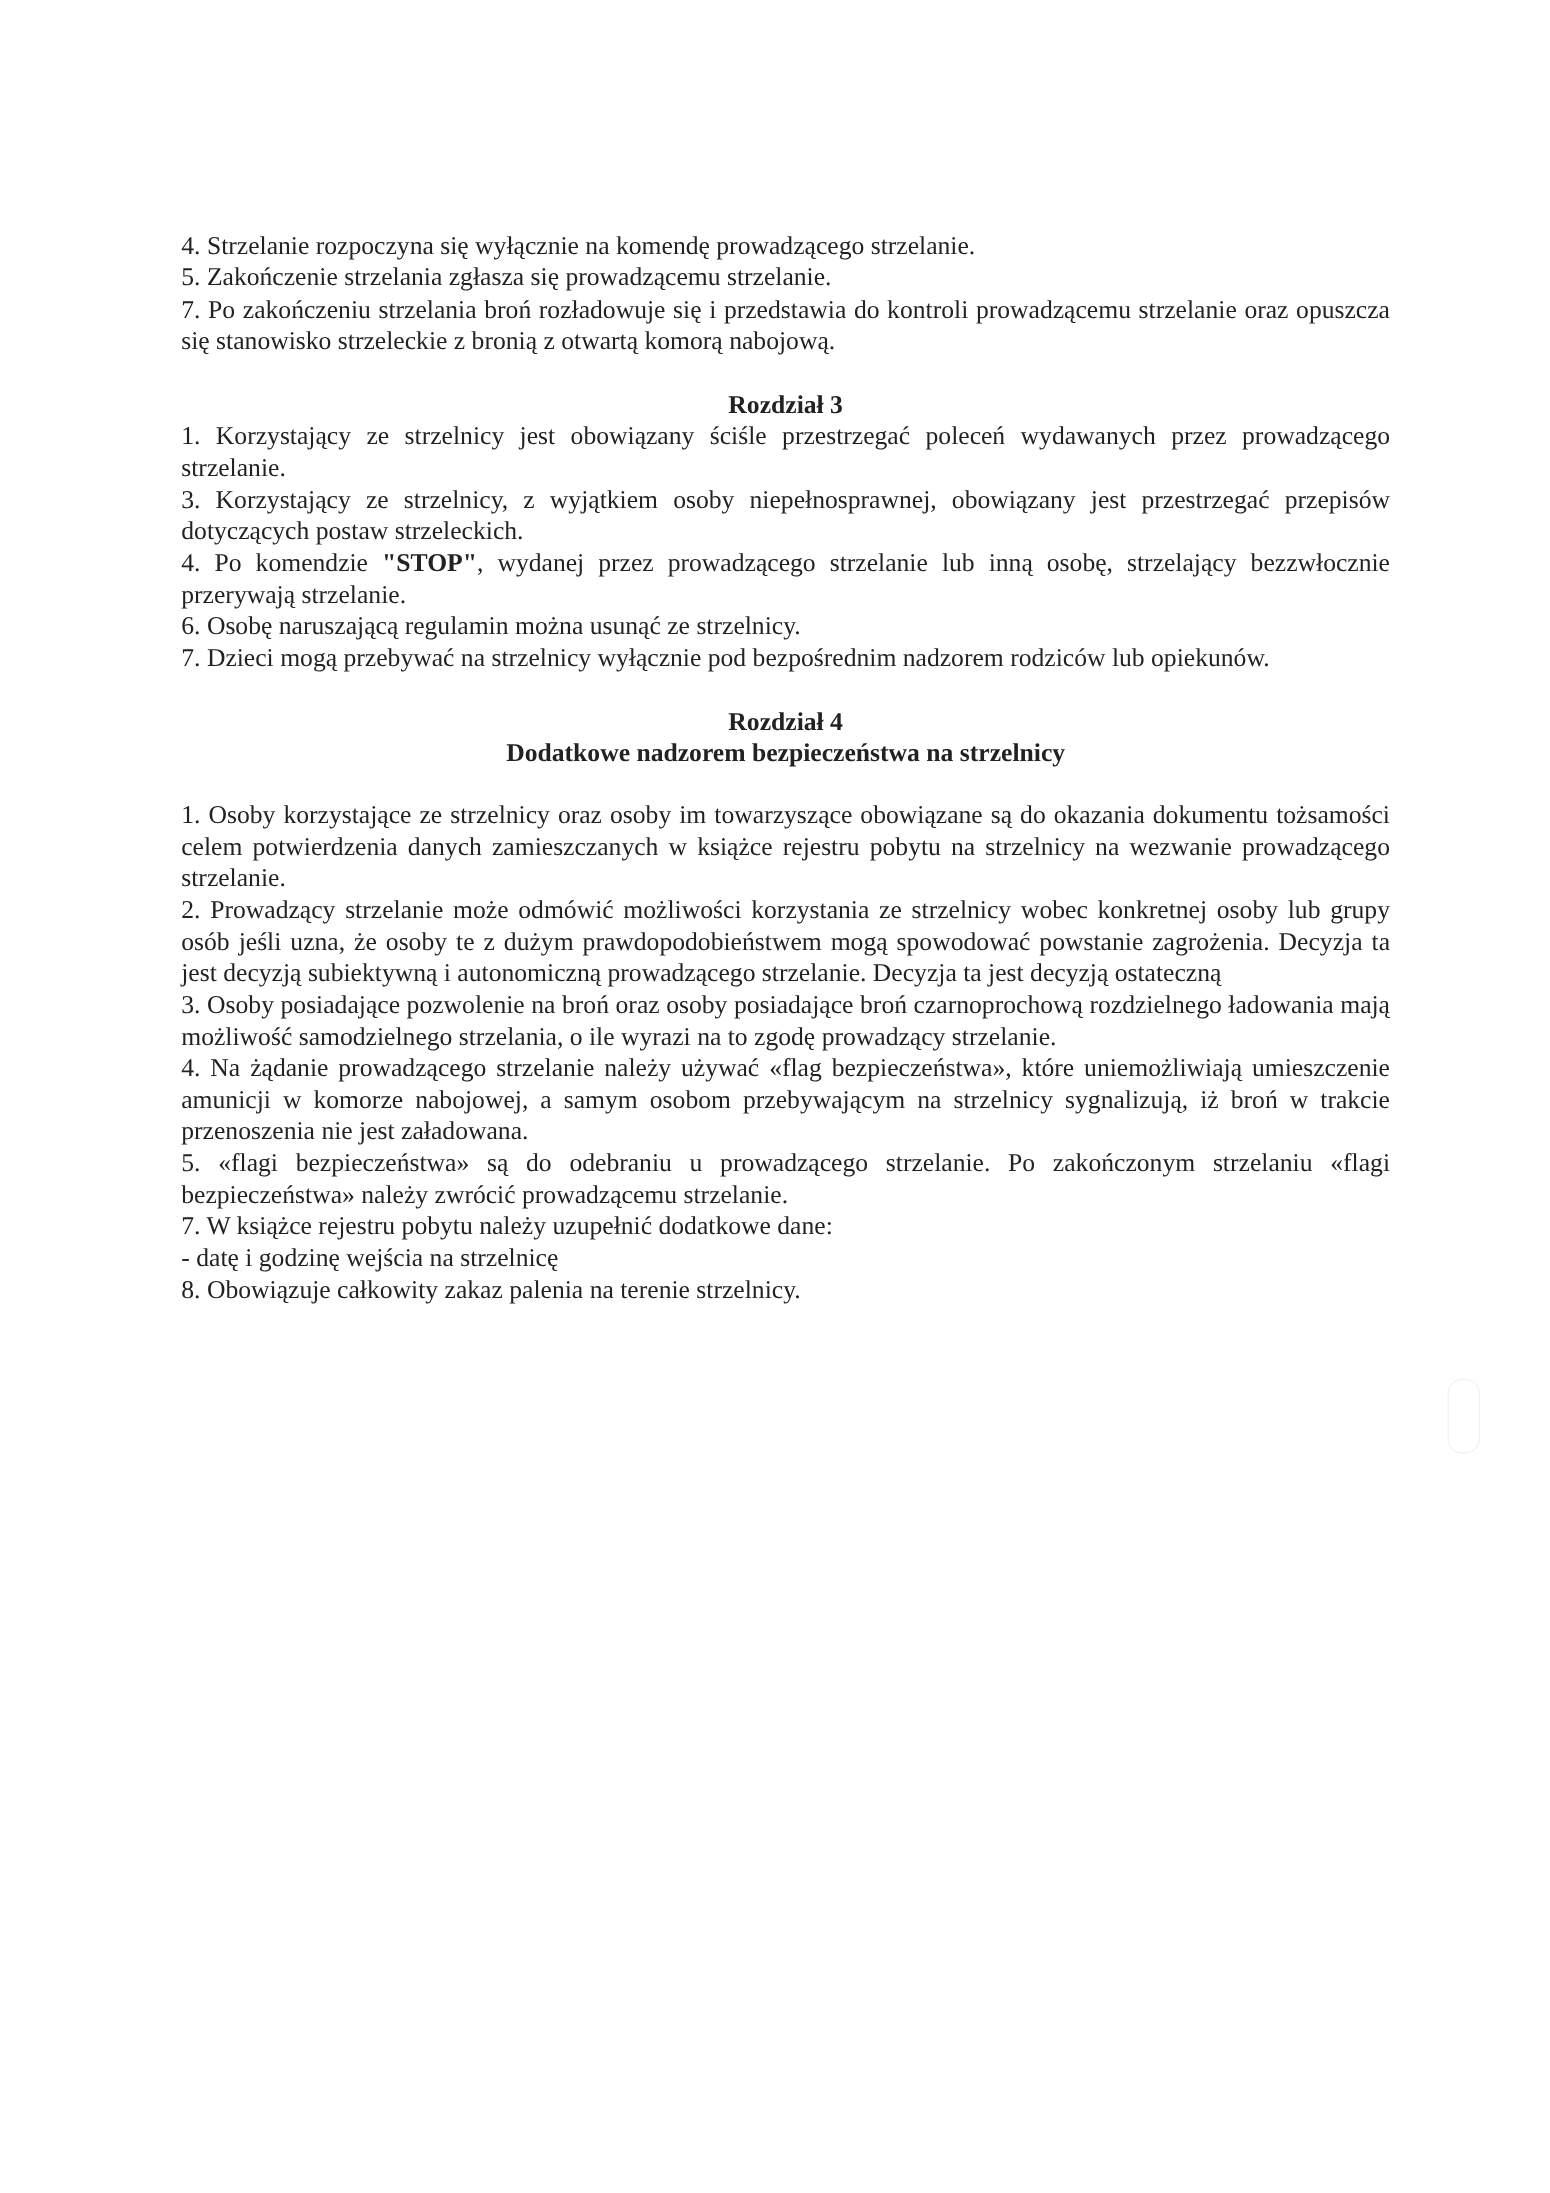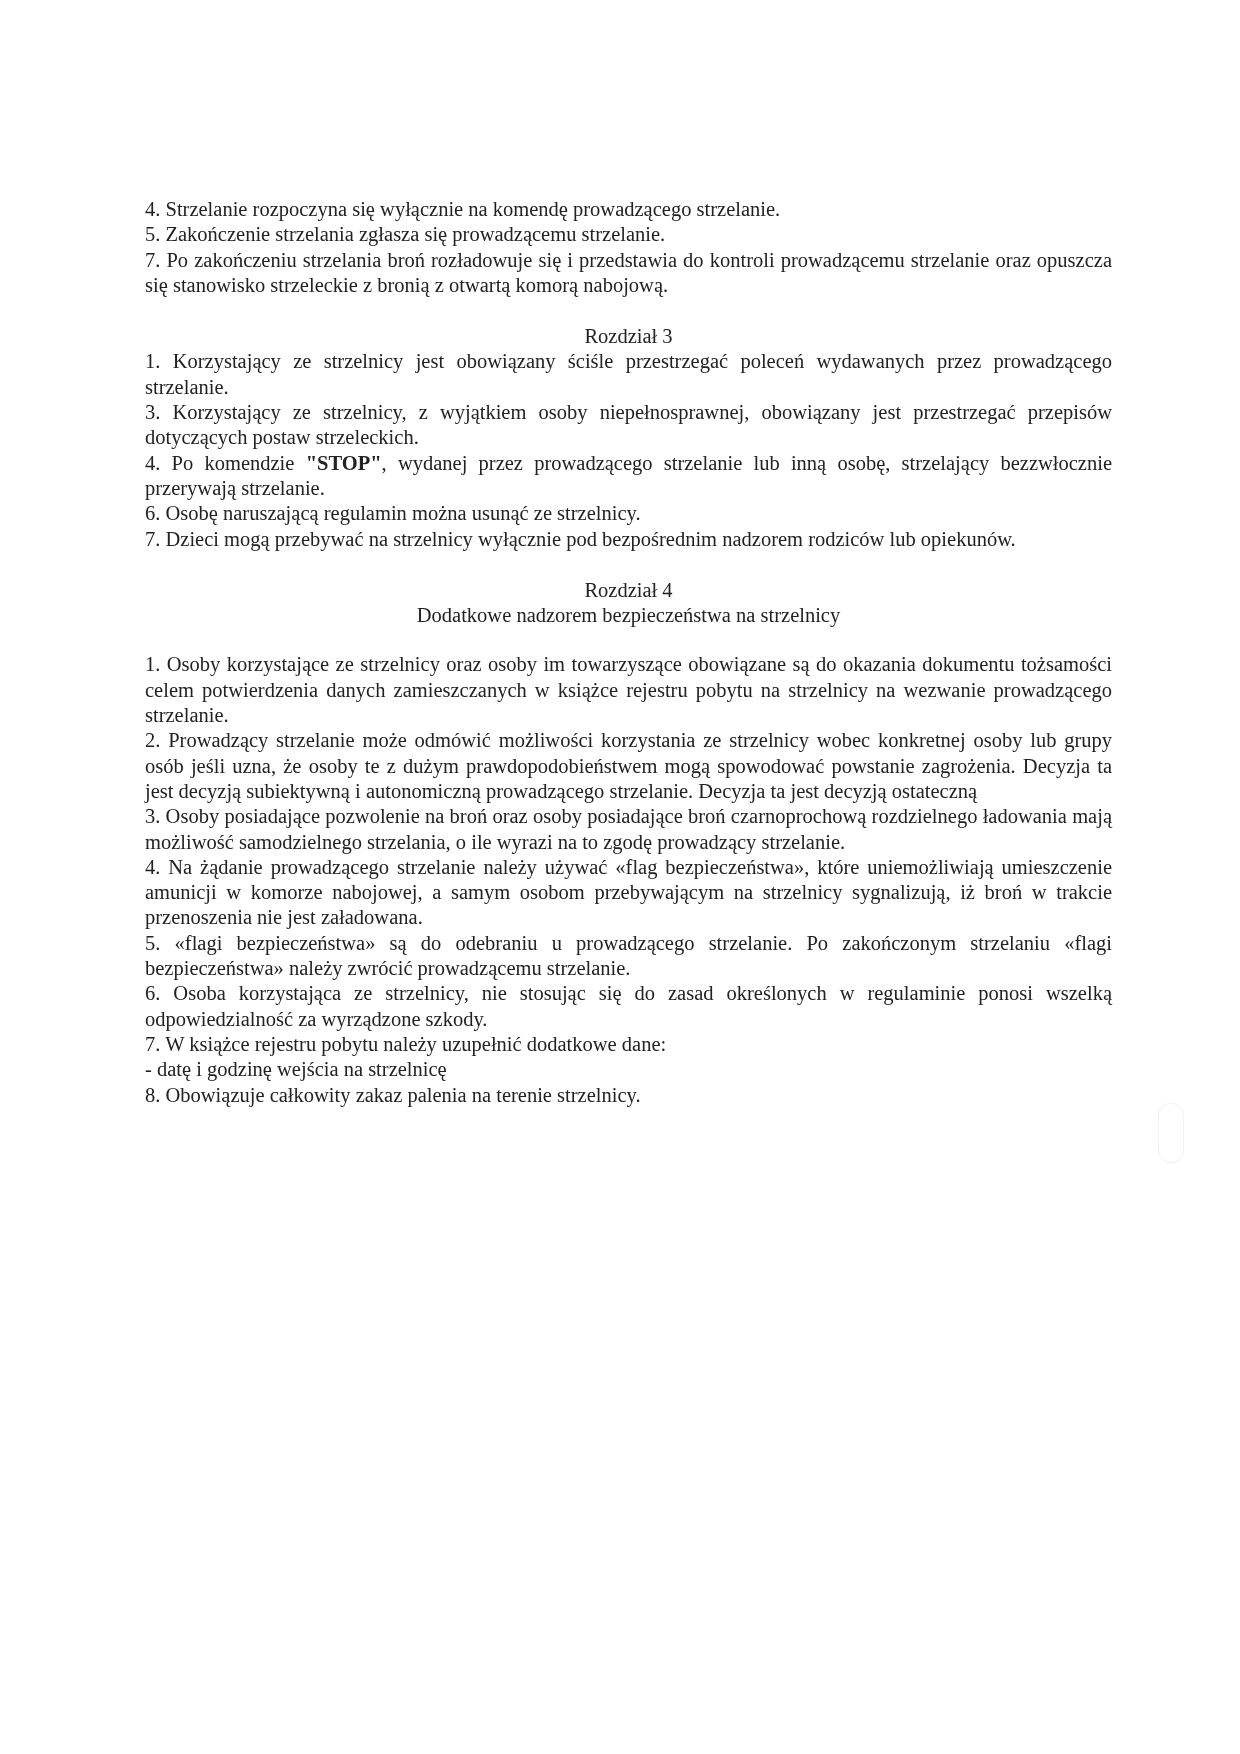--- a/index.html
+++ b/index.html
@@ -1,23 +1,23 @@
 <!DOCTYPE html>
 <html><head>
 <meta charset="utf-8">
 <style>
   html, body { margin: 0; padding: 0; background: #ffffff; }
   body { width: 1240px; height: 1754px; position: relative; overflow: hidden; }
   .page {
-    position: absolute; left: 145px; top: 197px; width: 967px;
+    position: absolute; left: 145px; top: 185px; width: 967px;
     font-family: "Liberation Serif", "DejaVu Serif", serif;
     font-size: 20.5px; line-height: 25.3px; color: #222;
   }
   .p { margin: 0; text-align: justify; text-align-last: left; }
-  .chapter { text-align: center; font-weight: normal; margin: 0; }
+  .chapter { text-align: center; font-weight: bold; margin: 0; }
   .ch-num { margin-top: 26px; }
   .ch-title { margin-bottom: 24px; }
   .mark {
     position: absolute; left: 1158px; top: 1103px; width: 24px; height: 58px;
     border: 1px solid #e8e8e8; border-radius: 12px; opacity: 0.6;
   }
 </style>
 </head>
 <body>
 
@@ -39,20 +39,19 @@
   </div>
 
   <div>
     <p class="chapter ch-num">Rozdział 4</p>
     <p class="chapter ch-title">Dodatkowe nadzorem bezpieczeństwa na strzelnicy</p>
     <p class="p">1. Osoby korzystające ze strzelnicy oraz osoby im towarzyszące obowiązane są do okazania dokumentu tożsamości celem potwierdzenia danych zamieszczanych w książce rejestru pobytu na strzelnicy na wezwanie prowadzącego strzelanie.</p>
     <p class="p">2. Prowadzący strzelanie może odmówić możliwości korzystania ze strzelnicy wobec konkretnej osoby lub grupy osób jeśli uzna, że osoby te z dużym prawdopodobieństwem mogą spowodować powstanie zagrożenia. Decyzja ta jest decyzją subiektywną i autonomiczną prowadzącego strzelanie. Decyzja ta jest decyzją ostateczną</p>
     <p class="p">3. Osoby posiadające pozwolenie na broń oraz osoby posiadające broń czarnoprochową rozdzielnego ładowania mają możliwość samodzielnego strzelania, o ile wyrazi na to zgodę prowadzący strzelanie.</p>
     <p class="p">4. Na żądanie prowadzącego strzelanie należy używać «flag bezpieczeństwa», które uniemożliwiają umieszczenie amunicji w komorze nabojowej, a samym osobom przebywającym na strzelnicy sygnalizują, iż broń w trakcie przenoszenia nie jest załadowana.</p>
     <p class="p">5. «flagi bezpieczeństwa»  są do odebraniu u prowadzącego strzelanie. Po zakończonym strzelaniu «flagi bezpieczeństwa» należy zwrócić prowadzącemu strzelanie.</p>
-    <p class="p">6. Osoba korzystająca ze strzelnicy, nie stosując się do zasad określonych w regulaminie ponosi wszelką odpowiedzialność za wyrządzone szkody.</p>
     <p class="p">7. W książce rejestru pobytu należy uzupełnić dodatkowe dane:</p>
     <p class="p">- datę i godzinę wejścia na strzelnicę</p>
     <p class="p">8. Obowiązuje całkowity zakaz palenia na terenie strzelnicy.</p>
   </div>
 </div>
 
 <div class="mark"></div>
 
 </body></html>

